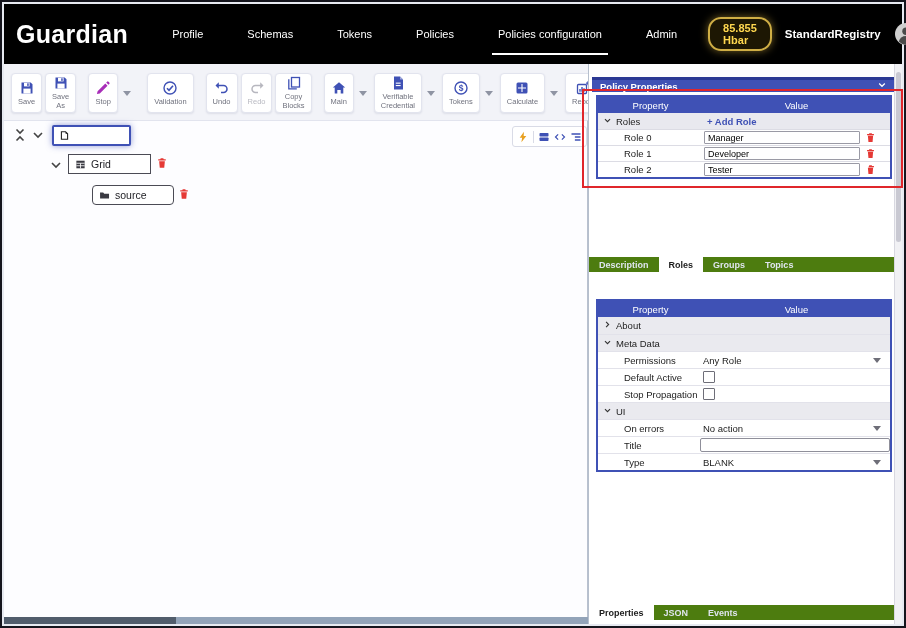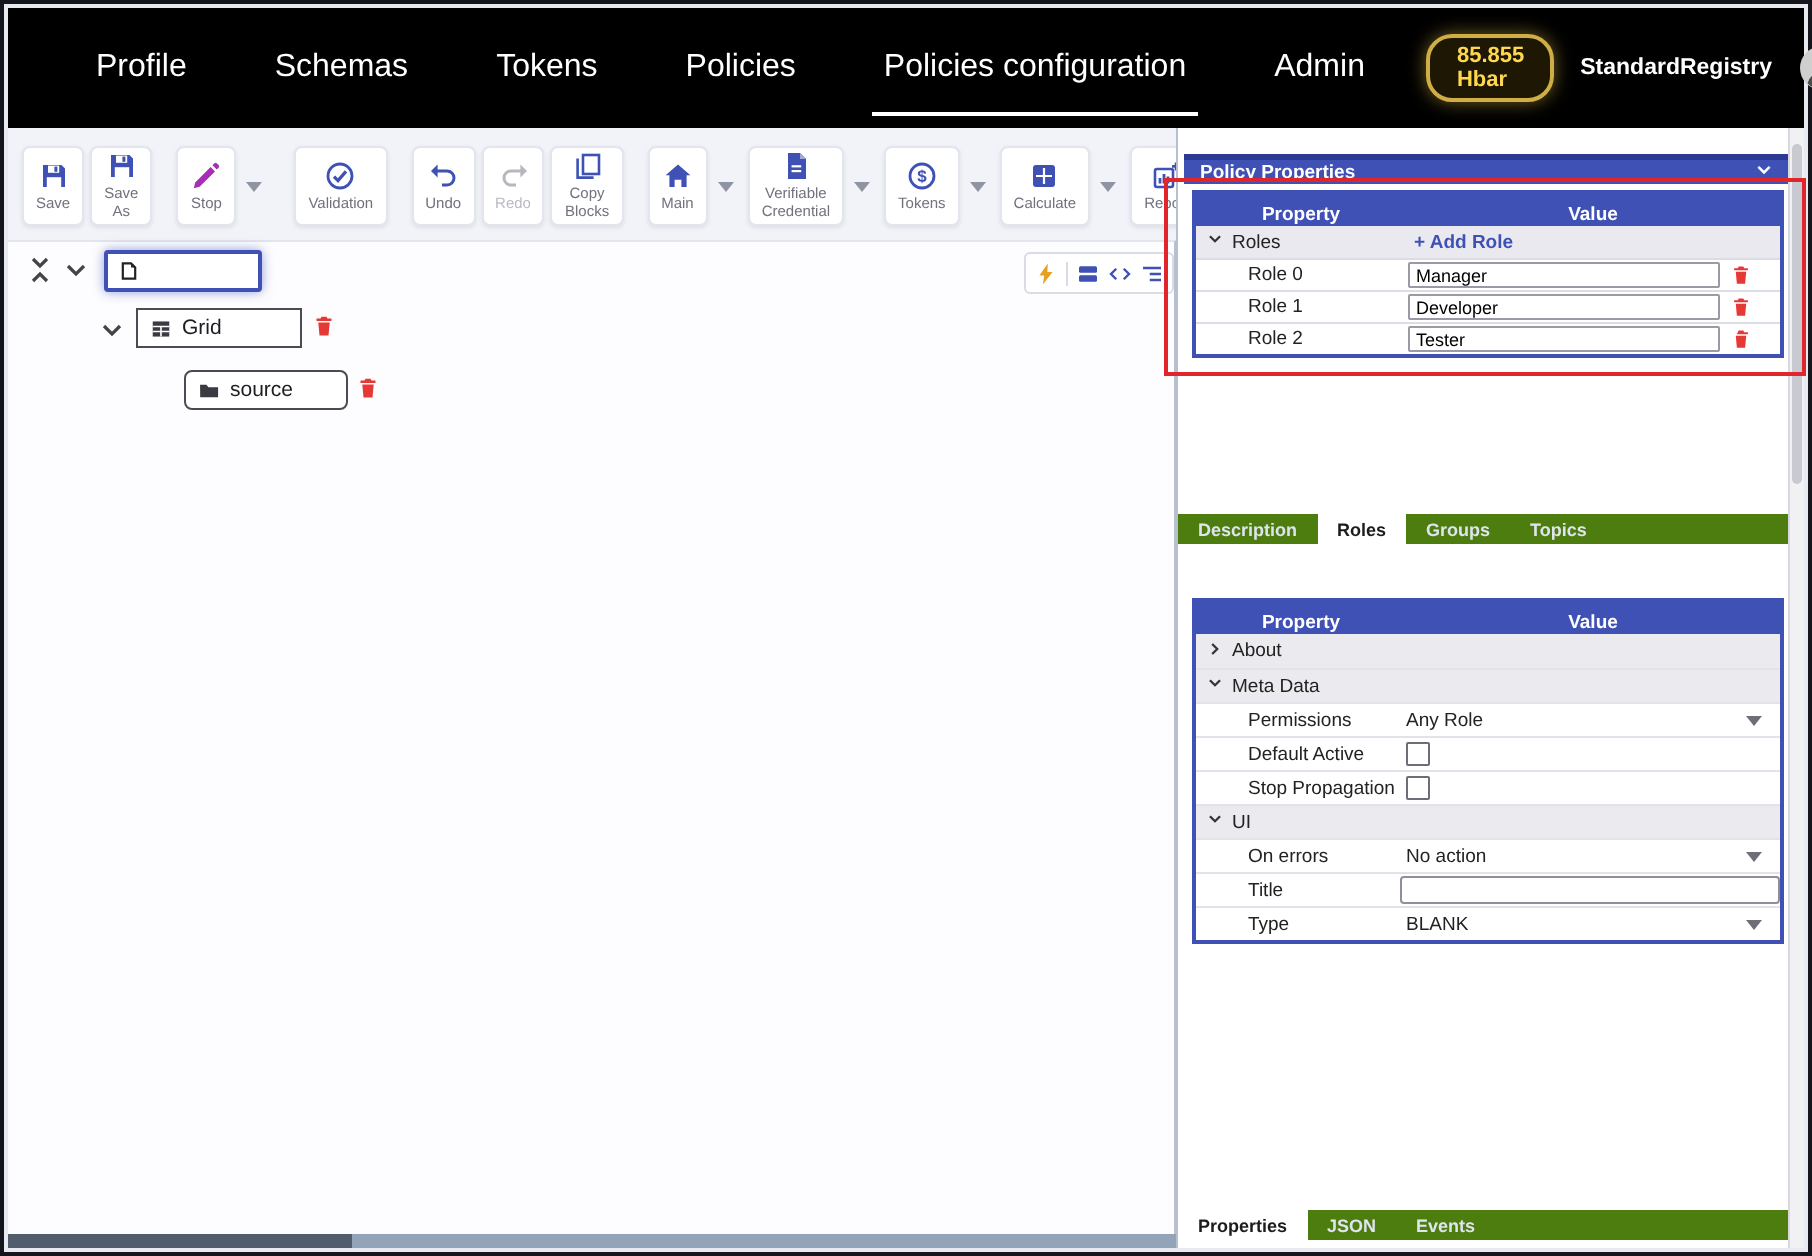--- a/index.html
+++ b/index.html
@@ -3,21 +3,21 @@
 <meta charset="utf-8">
 <style>
   html,body{margin:0;padding:0;}
   body{width:906px;height:628px;position:relative;font-family:"Liberation Sans",sans-serif;overflow:hidden;background:#fff;}
   .window{position:absolute;inset:0;border:2px solid #15151d;background:#e7eaf1;box-sizing:border-box;}
 
   
   .hdr{position:absolute;left:2px;top:2px;right:2px;height:60px;background:#000;display:flex;align-items:center;}
   .logo{color:#fff;font-size:25px;font-weight:bold;letter-spacing:.3px;margin-left:12px;}
   .nav{display:flex;margin-left:44px;gap:44px;align-items:center;}
-  .nav-item{color:#fff;font-size:16px;position:relative;cursor:pointer;white-space:nowrap;}
+  .nav-item{color:#fff;font-size:11px;position:relative;cursor:pointer;white-space:nowrap;}
   .nav-item.active::after{content:"";position:absolute;left:-6px;right:-6px;bottom:-15px;height:2px;background:#fff;}
   .hdr-right{margin-left:auto;display:flex;align-items:center;gap:13px;margin-right:14px;padding-left:31px;}
   .pill{border:2px solid #cfae45;border-radius:13px;padding:3px 13px;color:#ffd84f;font-weight:bold;font-size:11px;background:rgba(82,66,8,.35);box-shadow:0 0 9px rgba(230,190,70,.5);}
   .username{color:#fff;font-weight:bold;font-size:11.5px;}
   .avatar{width:24px;height:24px;display:block;}
 
   
   .left{position:absolute;left:2px;top:62px;width:584px;bottom:2px;background:#f2f3f8;}
   .toolbar{position:absolute;left:0;top:4px;width:100%;height:50px;display:flex;align-items:center;padding-left:7px;box-sizing:border-box;}
   .tb-btn{background:#fff;border:1px solid #e2e4ee;border-radius:4px;box-shadow:0 1px 2px rgba(40,50,90,.10);height:40px;display:flex;flex-direction:column;align-items:center;justify-content:center;gap:2px;padding:2px 6px;box-sizing:border-box;cursor:pointer;margin-right:3px;}
@@ -40,21 +40,21 @@
   .root-box{position:absolute;left:48px;top:4px;width:70px;height:17px;border:2px solid #3f51b5;border-radius:2px;background:#fff;box-shadow:0 0 6px rgba(63,81,181,.55);display:flex;align-items:center;padding-left:5px;cursor:pointer;}
   .node-box{position:absolute;background:#fff;border:1px solid #4b4b55;display:flex;align-items:center;gap:5px;padding-left:6px;box-sizing:border-box;font-size:10.5px;color:#1d1d22;cursor:pointer;}
   .trash{position:absolute;cursor:pointer;}
   .mini-toolbar{position:absolute;left:508px;top:5px;width:73px;height:19px;background:#fff;border:1px solid #d9dbe6;border-radius:3px;display:flex;align-items:center;justify-content:space-evenly;}
   .mini-sep{width:1px;height:12px;background:#d9dbe6;}
 
   
   .right{position:absolute;left:586px;top:62px;width:310px;bottom:2px;background:#fff;border-left:1px solid #b6bfcd;box-sizing:border-box;}
   .panel-hdr{position:absolute;left:3px;right:3px;height:15px;background:#3f51b5;border-top:3px solid #2c3a94;color:#fff;font-size:9.5px;font-weight:bold;display:flex;align-items:center;justify-content:space-between;padding:0 8px;box-sizing:border-box;cursor:pointer;}
   .ptable{position:absolute;left:7px;width:296px;background:#3f51b5;padding:2px;box-sizing:border-box;}
-  .pt-header{display:flex;height:16px;align-items:flex-end;color:#fff;font-weight:bold;font-size:9.5px;}
+  .pt-header{display:flex;height:16px;align-items:center;color:#fff;font-weight:normal;font-size:9.5px;}
   .pt-header .c1{width:105px;text-align:center;}
   .pt-header .c2{flex:1;text-align:center;}
   .prow{height:16px;background:#fff;display:flex;align-items:center;font-size:9.5px;color:#222;border-top:1px solid #dcdce4;box-sizing:border-box;}
   .prow.section{background:#e9e9ef;}
   .cell1{width:105px;display:flex;align-items:center;padding-left:5px;box-sizing:border-box;gap:4px;}
   .cell1.indent{padding-left:26px;}
   .cell2{flex:1;display:flex;align-items:center;position:relative;}
   .role-input{width:148px;height:11px;font-size:9px;border:1px solid #9a9aa5;border-radius:1px;margin-left:1px;padding:0 3px;font-family:"Liberation Sans",sans-serif;}
   .add-role{color:#3f51b5;font-weight:bold;font-size:9.5px;cursor:pointer;margin-left:4px;}
   .tabbar{position:absolute;left:0;width:100%;height:15px;background:#4d7c0f;display:flex;align-items:stretch;}
@@ -72,20 +72,21 @@
   .vthumb{position:absolute;top:8px;left:1px;width:5px;height:170px;background:#c9c9d2;border-radius:3px;}
 
   .annotation{position:absolute;left:580px;top:87px;width:321px;height:99px;border:2px solid #e0262b;box-sizing:border-box;z-index:60;pointer-events:none;}
 </style>
 </head>
 <body>
 
 <div class="window">
 
   <div class="hdr">
+    <div class="logo">Guardian</div>
     <div class="nav">
       <div class="nav-item">Profile</div>
       <div class="nav-item">Schemas</div>
       <div class="nav-item">Tokens</div>
       <div class="nav-item">Policies</div>
       <div class="nav-item active">Policies configuration</div>
       <div class="nav-item">Admin</div>
     </div>
     <div class="hdr-right">
       <div class="pill">85.855 Hbar</div>

